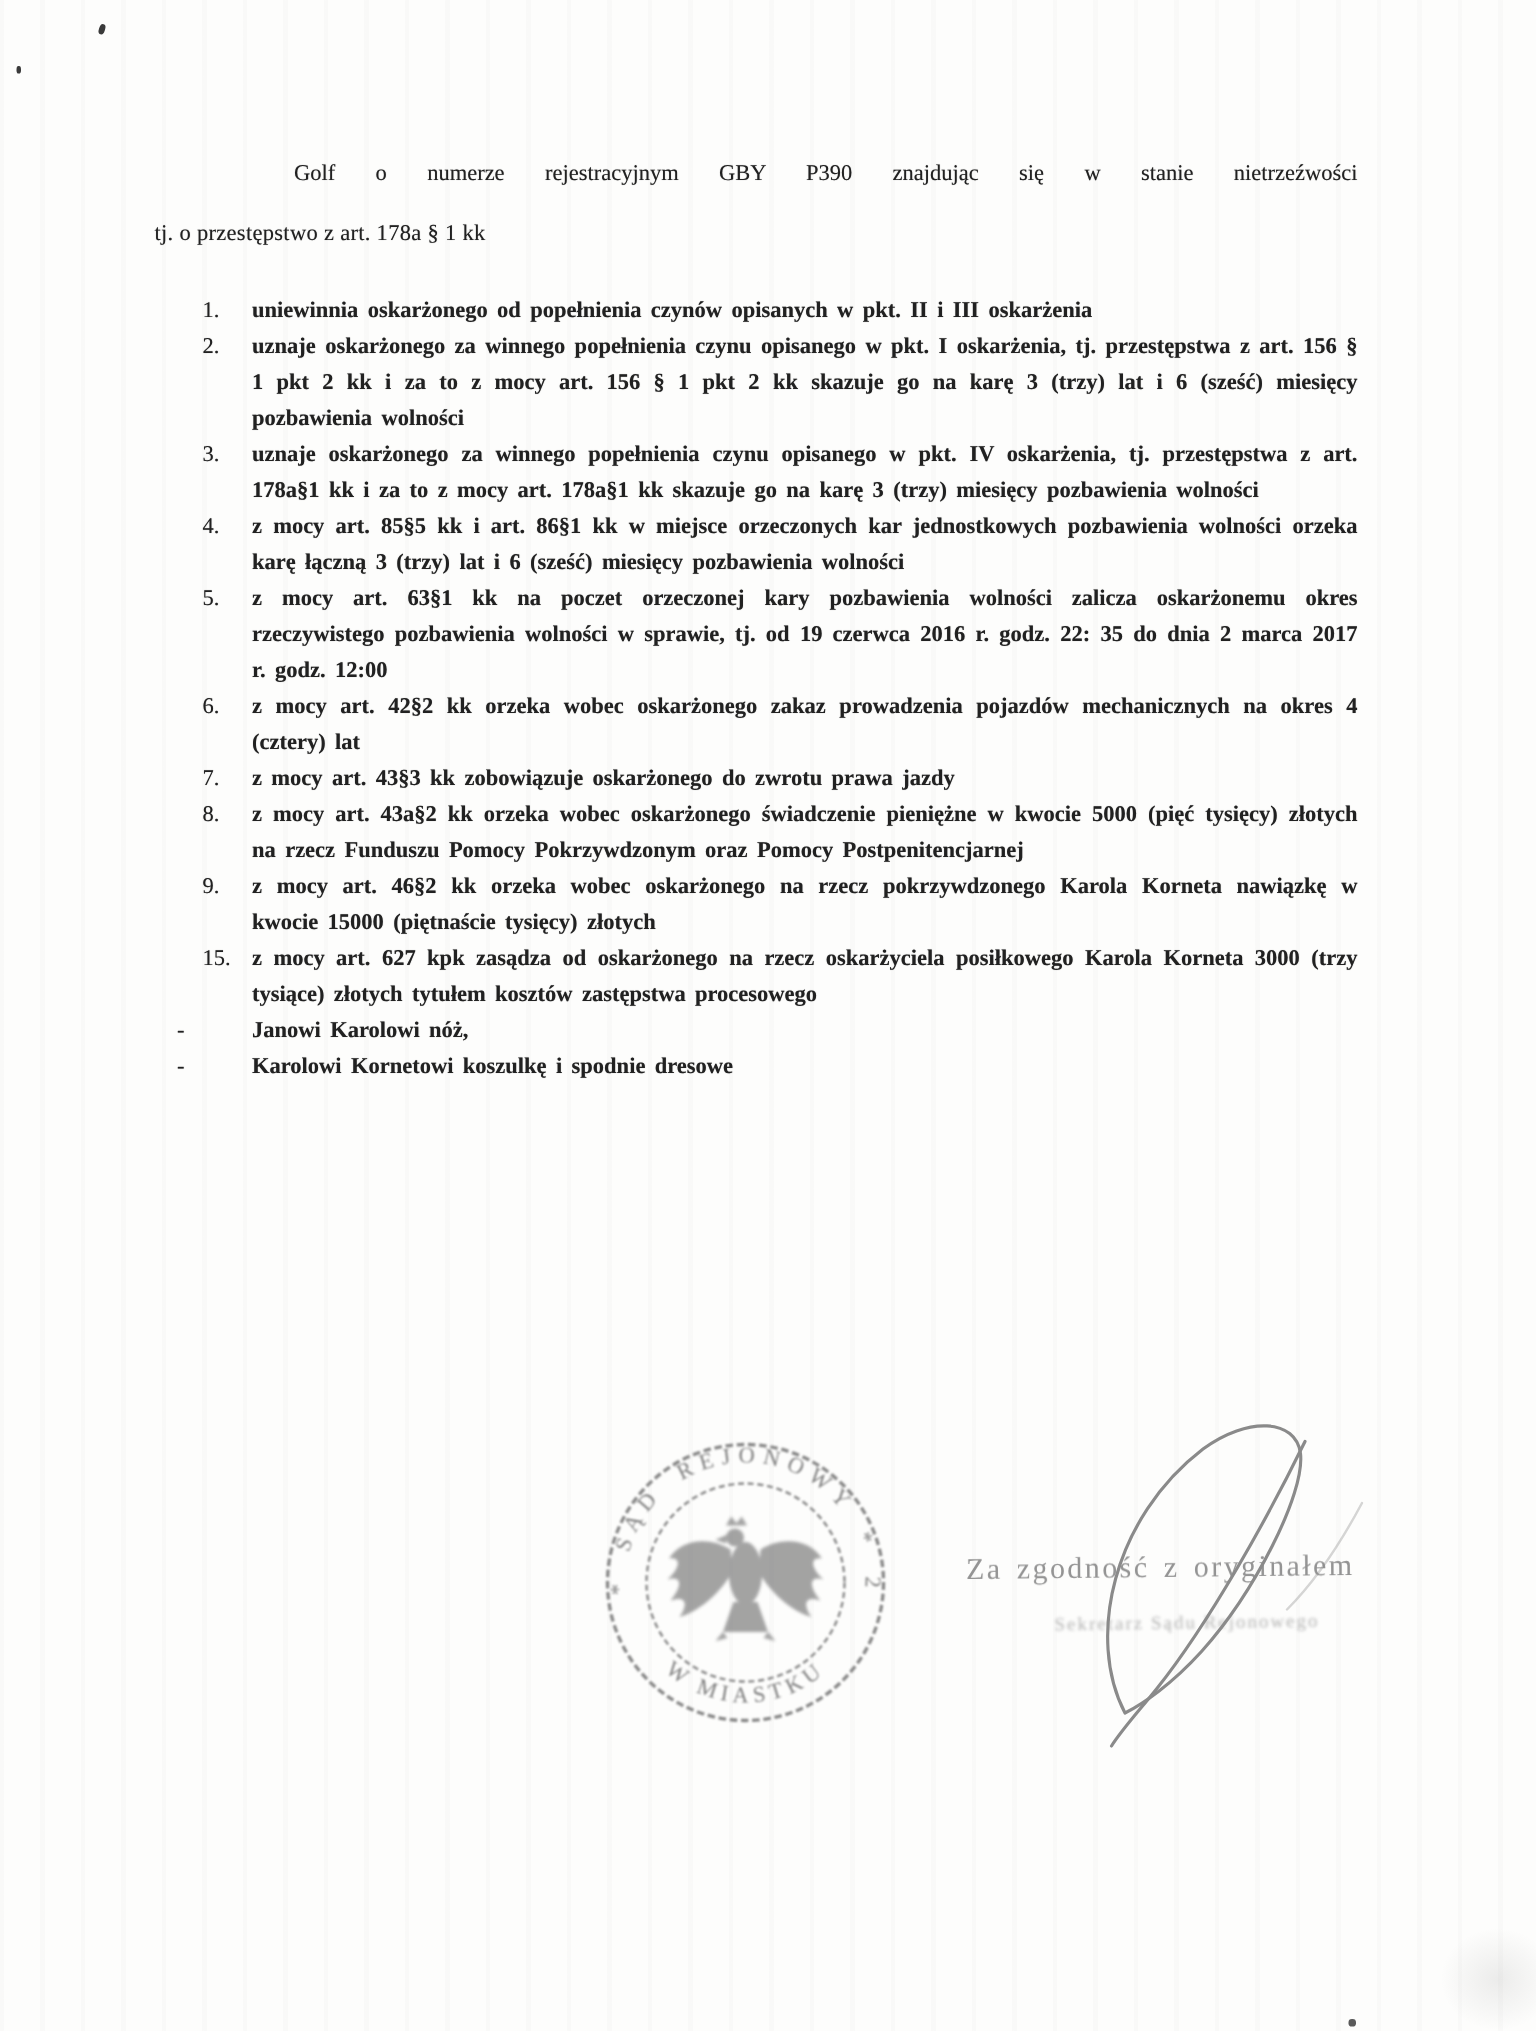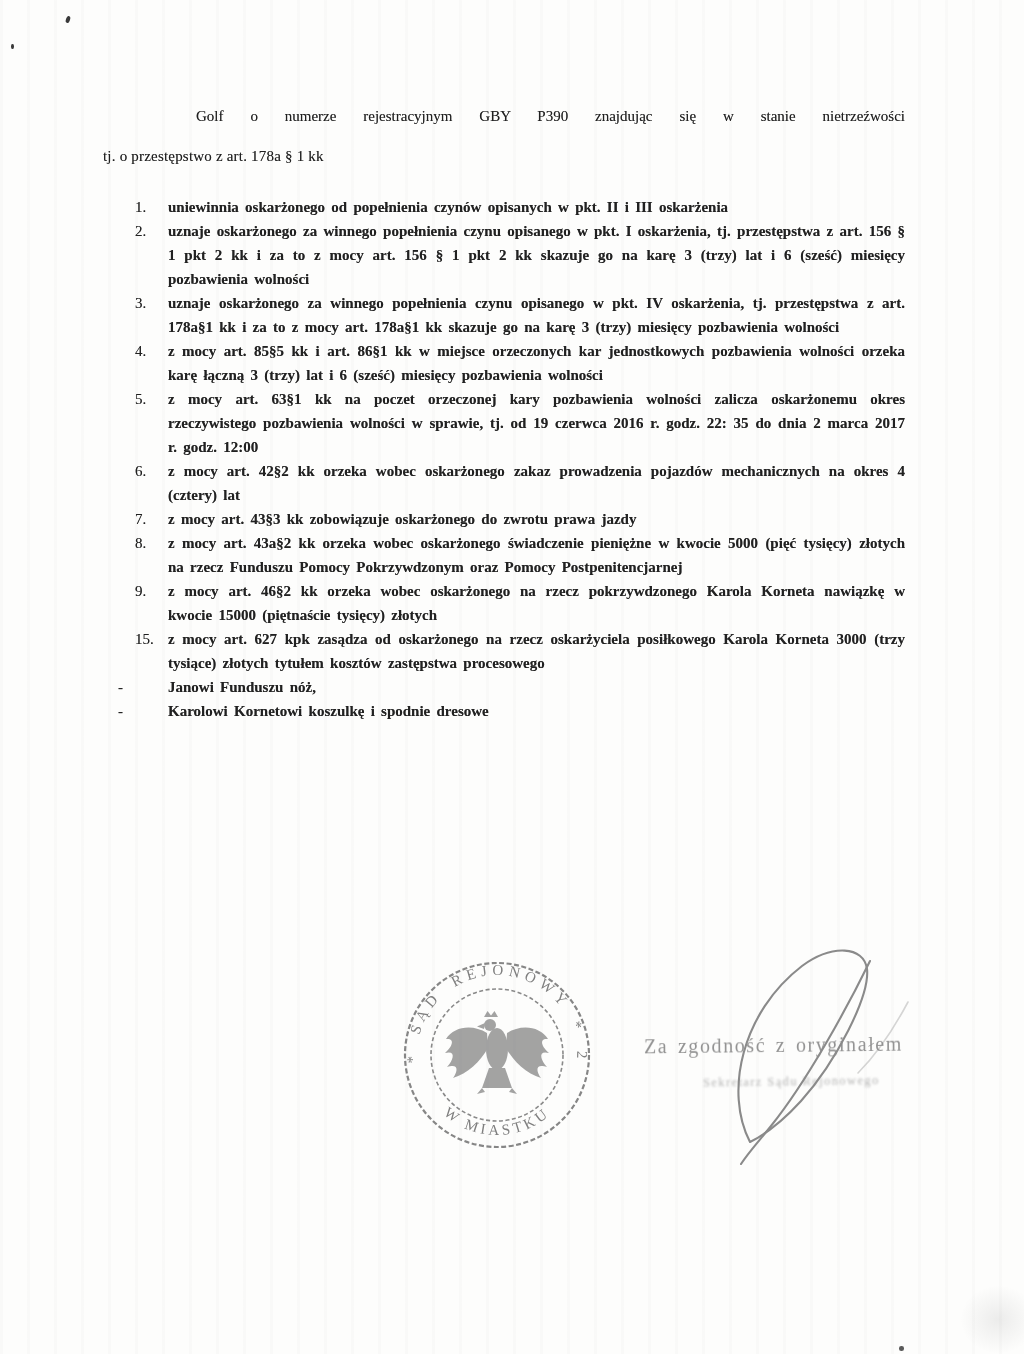--- a/index.html
+++ b/index.html
@@ -109,21 +109,21 @@
       <div class="row">
         <span class="marker">9.</span>
         <span class="itext">z mocy art. 46§2 kk orzeka wobec oskarżonego na rzecz pokrzywdzonego Karola Korneta nawiązkę w kwocie 15000 (piętnaście tysięcy) złotych</span>
       </div>
       <div class="row">
         <span class="marker">15.</span>
         <span class="itext">z mocy art. 627 kpk zasądza od oskarżonego na rzecz oskarżyciela posiłkowego Karola Korneta 3000 (trzy tysiące) złotych tytułem kosztów zastępstwa procesowego</span>
       </div>
       <div class="row dash">
         <span class="marker">-</span>
-        <span class="itext">Janowi Funduszu  nóż,</span>
+        <span class="itext">Janowi Karolowi  nóż,</span>
       </div>
       <div class="row dash">
         <span class="marker">-</span>
         <span class="itext">Karolowi Kornetowi koszulkę i spodnie dresowe</span>
       </div>
     </div>
   </div>
 
   <svg class="seal" viewBox="0 0 216 216">
     <circle cx="108" cy="108" r="92" fill="none" stroke="#767676" stroke-width="2.2" stroke-dasharray="5 2.5"></circle>

